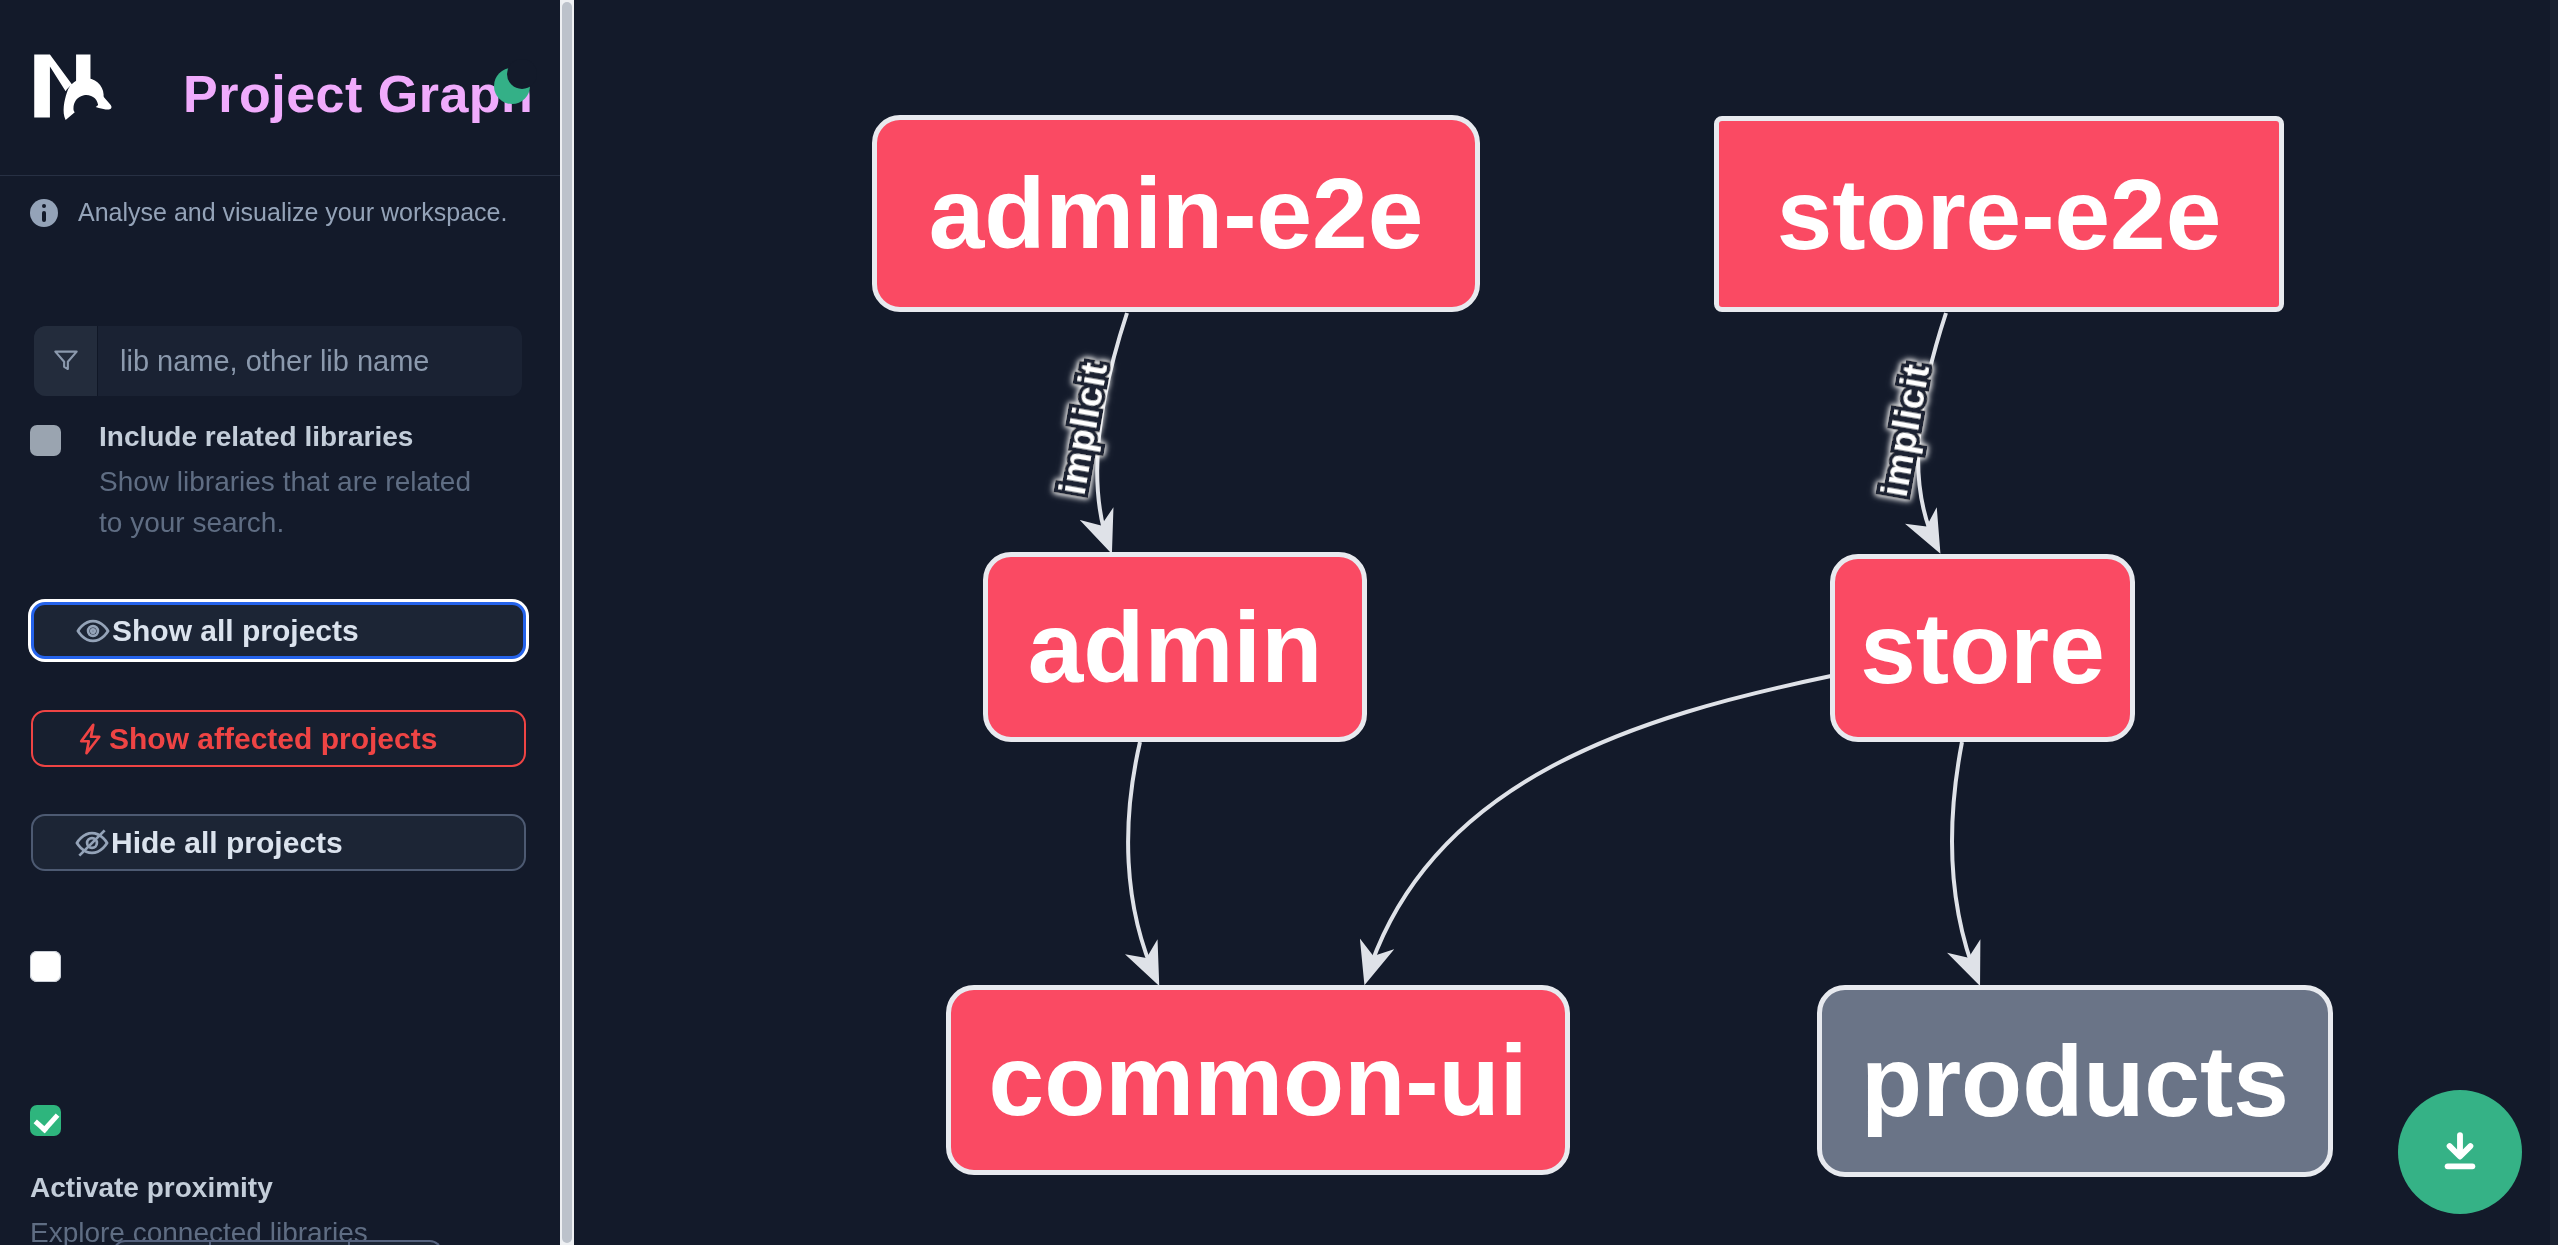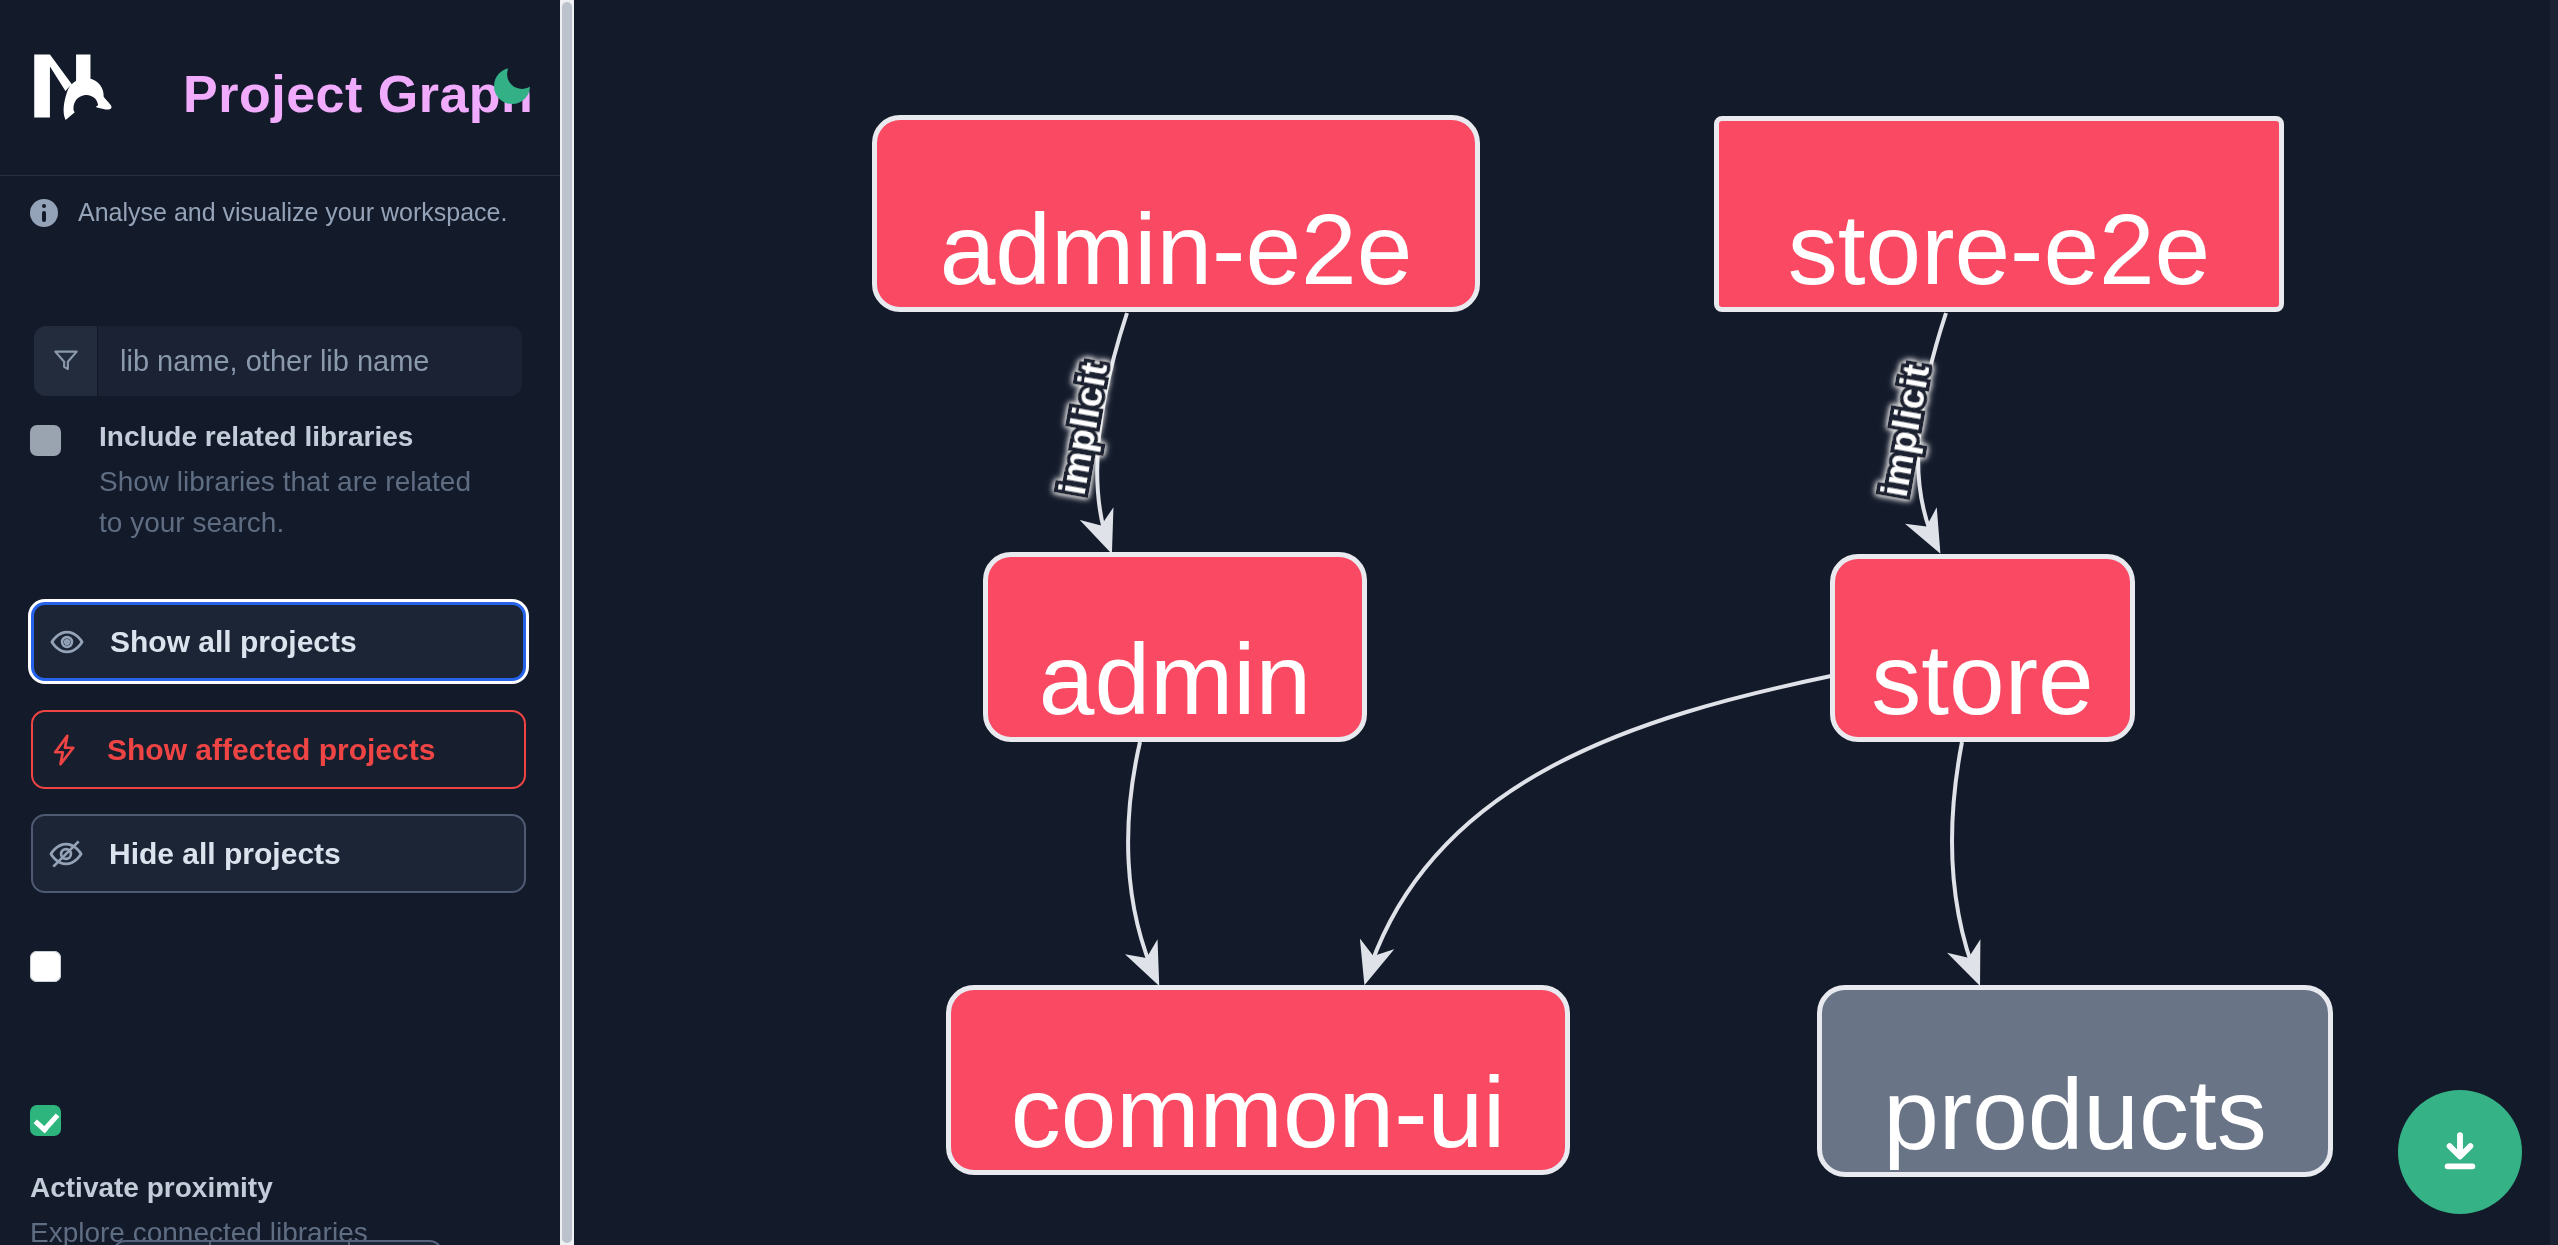--- a/index.html
+++ b/index.html
@@ -28,40 +28,40 @@
   .check-row{position:absolute;left:30px;display:flex;gap:38px;align-items:flex-start;}
   .checkbox{width:31px;height:31px;border-radius:7px;flex:0 0 auto;margin-top:2px;cursor:pointer;position:relative;}
   .cb-gray{background:#9aa4b0;}
   .cb-white{background:#ffffff;box-shadow:inset 0 0 0 1px #c9ced6;}
   .cb-green{background:#2eb57d;}
   .cb-green::after{content:"";position:absolute;left:9px;top:4px;width:10px;height:17px;border:solid #ffffff;border-width:0 5px 5px 0;transform:rotate(42deg);}
   .check-label{font-size:28px;font-weight:700;line-height:1.0;}
   .check-desc{font-size:28px;line-height:41px;color:#5f6d83;margin-top:10px;}
   .lbl-bright{color:#c3cdd9;}
   .lbl-dim{color:#8c9ab0;}
-  .btn{position:absolute;left:31px;width:495px;height:79px;border-radius:14px;background:#1c2535;
-       display:flex;align-items:center;gap:24px;padding-left:14px;box-sizing:border-box;
+  .btn{position:absolute;left:31px;width:495px;height:57px;border-radius:14px;background:#1c2535;
+       display:flex;align-items:center;padding-left:40px;box-sizing:border-box;
        font-size:30px;font-weight:700;color:#dbe3ee;cursor:pointer;}
   .btn-show-all{top:602px;border:3px solid #2563eb;box-shadow:0 0 0 3px #ffffff;}
   .btn-affected{top:710px;border:2px solid #ef4444;color:#ef4444;background:#171f2f;}
   .btn-hide{top:814px;border:2px solid #4d5a72;}
   .btn svg{flex:0 0 auto;}
   .seg-control{position:absolute;left:113px;top:1240px;width:329px;height:14px;
        border:2px solid #55627e;border-bottom:none;border-radius:12px 12px 0 0;background:#1d2636;box-sizing:border-box;}
   .seg-div{position:absolute;top:0;width:2px;height:12px;background:#55627e;}
   
   .side-scroll{position:absolute;left:560px;top:0;width:14px;height:1245px;background:#eef0f3;z-index:6;}
   .side-scroll-thumb{position:absolute;left:2px;top:2px;width:10px;height:1241px;border-radius:6px;background:#bcc2cb;cursor:grab;}
   
   .right-scroll{position:absolute;right:0;top:0;width:8px;height:1245px;background:#1c2332;z-index:6;}
   
   .canvas{position:absolute;left:574px;top:0;right:8px;height:1245px;}
   .edges{position:absolute;left:0;top:0;z-index:1;}
-  .node{position:absolute;z-index:2;display:flex;align-items:flex-end;justify-content:center;
-        border:5px solid #e8eaef;border-radius:28px;color:#ffffff;font-size:100px;cursor:pointer;box-sizing:border-box;}
+  .node{position:absolute;z-index:2;display:flex;align-items:center;justify-content:center;
+        border:5px solid #e8eaef;border-radius:28px;color:#ffffff;font-size:100px;cursor:pointer;box-sizing:border-box;font-weight:bold;}
   .node-affected{background:#fa4a63;}
   .node-normal{background:#6a7487;}
   .n-admin-e2e{left:872px;top:115px;width:608px;height:197px;}
   .n-store-e2e{left:1714px;top:116px;width:570px;height:196px;border-radius:8px;}
   .n-admin{left:983px;top:552px;width:384px;height:190px;}
   .n-store{left:1830px;top:554px;width:305px;height:188px;}
   .n-common-ui{left:946px;top:985px;width:624px;height:190px;}
   .n-products{left:1817px;top:985px;width:516px;height:192px;}
   .edge-label{font-size:36px;font-weight:700;fill:#ffffff;stroke:#1c2433;stroke-width:8px;paint-order:stroke;
         font-family:"Liberation Sans",sans-serif;letter-spacing:1px;}

